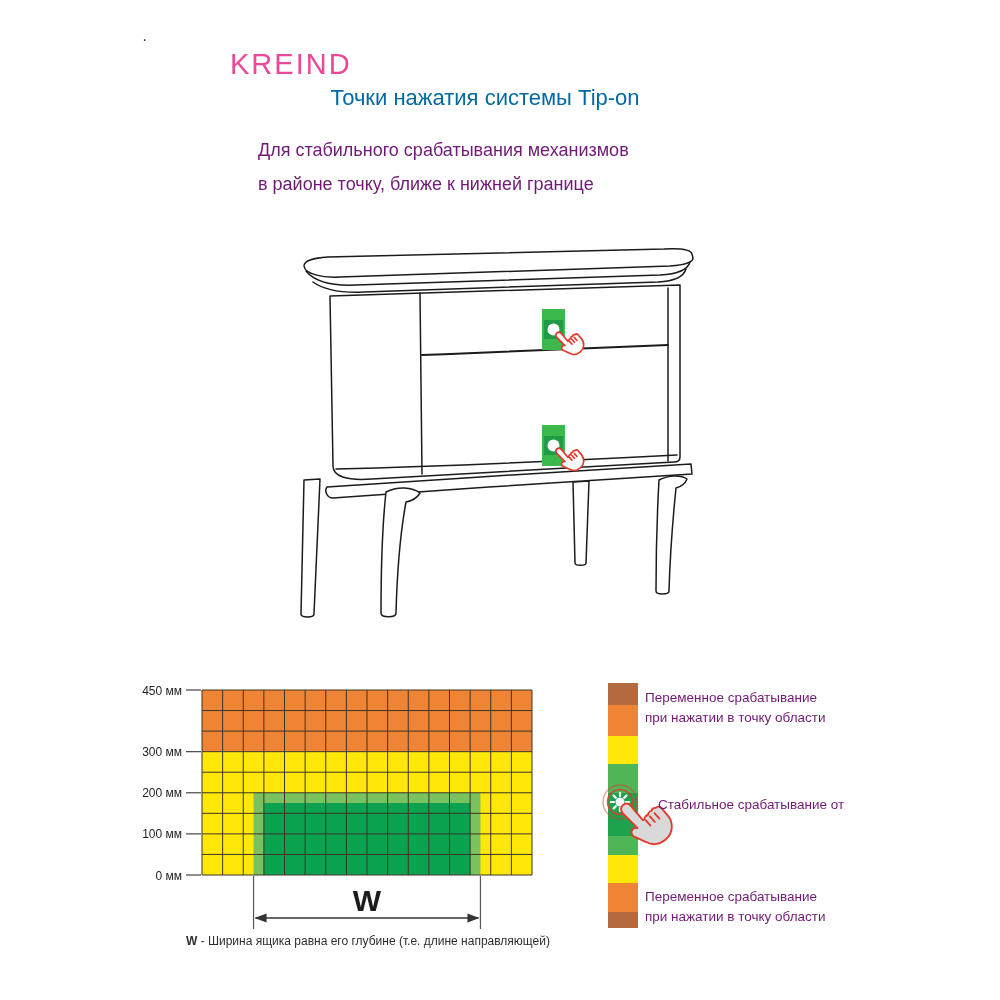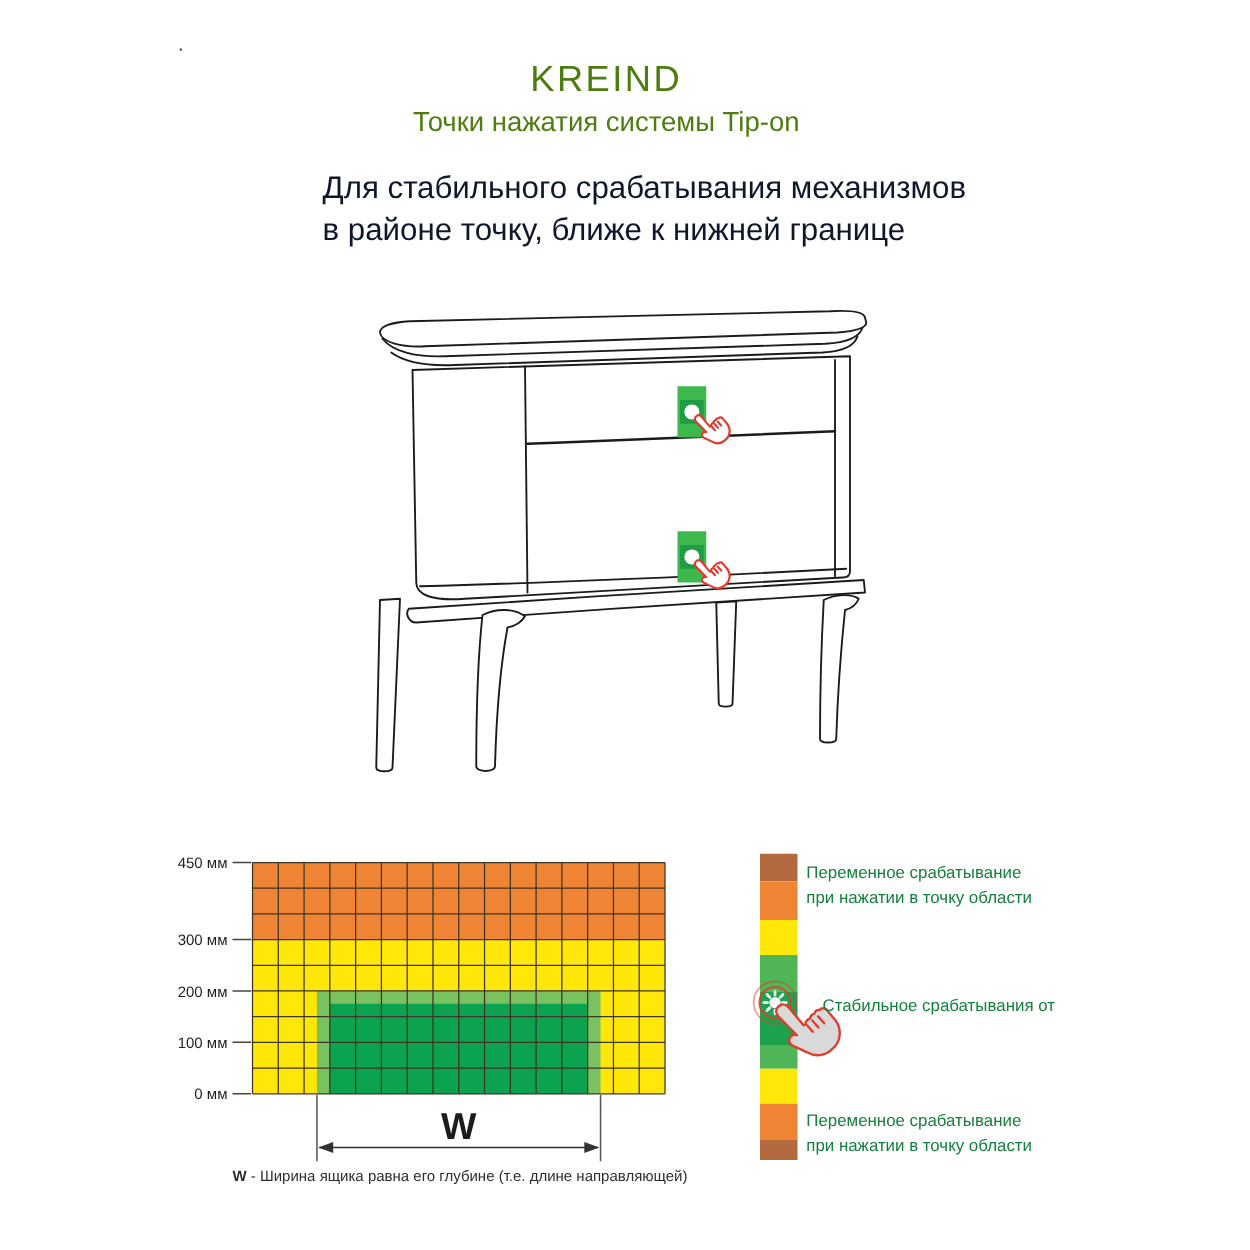--- a/index.html
+++ b/index.html
@@ -1,27 +1,27 @@
 <!DOCTYPE html>
 <html><head>
 <meta charset="utf-8">
 <style>
   html,body{margin:0;padding:0;background:#fff;}
   .canvas{position:relative;width:1000px;height:1000px;background:#ffffff;overflow:hidden;
           font-family:"Liberation Sans",sans-serif;color:#1c1c1c;}
   .stray{position:absolute;left:142px;top:31px;font-size:16px;color:#333;}
-  .hdr-brand{position:absolute;left:230px;top:48px;width:510px;text-align:center;
-             font-size:29px;letter-spacing:2px;color:#4d7c0f;}
+  .hdr-brand{position:absolute;left:230px;top:48px;width:510px;text-align:left;
+             font-size:29px;letter-spacing:2px;color:#ec4899;}
   .hdr-sub{position:absolute;left:230px;top:85px;width:510px;text-align:center;
-           font-size:22px;color:#4d7c0f;}
-  .desc{position:absolute;left:258px;top:134px;font-size:25px;line-height:33.5px;color:#0f172a;}
+           font-size:22px;color:#0369a1;}
+  .desc{position:absolute;left:258px;top:134px;font-size:18px;line-height:33.5px;color:#701a75;}
   .caption{position:absolute;left:186px;top:934px;font-size:12px;color:#2e2e2e;}
   .caption b{font-weight:bold;}
   .legend-bar{position:absolute;left:608px;top:683px;width:30px;font-size:0;}
-  .legend-text{position:absolute;font-size:13.5px;line-height:20px;color:#15803d;}
+  .legend-text{position:absolute;font-size:13.5px;line-height:20px;color:#701a75;}
   .hand{stroke:#e23b2e;stroke-width:1.5;stroke-linejoin:round;stroke-linecap:round;}
   .hand-white{fill:#ffffff;}
   .hand-gray{fill:#d9d9d9;}
   .hand-lg{stroke-width:0.9;}
   svg text{font-family:"Liberation Sans",sans-serif;}
 </style>
 </head>
 <body>
 
 <div class="canvas">
@@ -153,21 +153,21 @@
         M33.6,33.6 L35.8,35.8 M44.2,44.2 L46.4,46.4 M33.6,46.4 L35.8,44.2 M44.2,35.8 L46.4,33.6"></path>
     </g>
     <use href="#tap-hand" class="hand hand-gray hand-lg" transform="translate(43,43) rotate(-40) scale(2.1)"></use>
   </svg>
 
   <div class="legend-text" style="left:645px;top:688px">
     <div>Переменное срабатывание</div>
     <div>при нажатии в точку области</div>
   </div>
   <div class="legend-text" style="left:658px;top:795px">
-    <div>Стабильное срабатывания от</div>
+    <div>Стабильное срабатывание от</div>
   </div>
   <div class="legend-text" style="left:645px;top:887px">
     <div>Переменное срабатывание</div>
     <div>при нажатии в точку области</div>
   </div>
 
   <div class="caption">
     <b>W</b><span> - Ширина ящика равна его глубине (т.е. длине направляющей)</span>
   </div>
 

